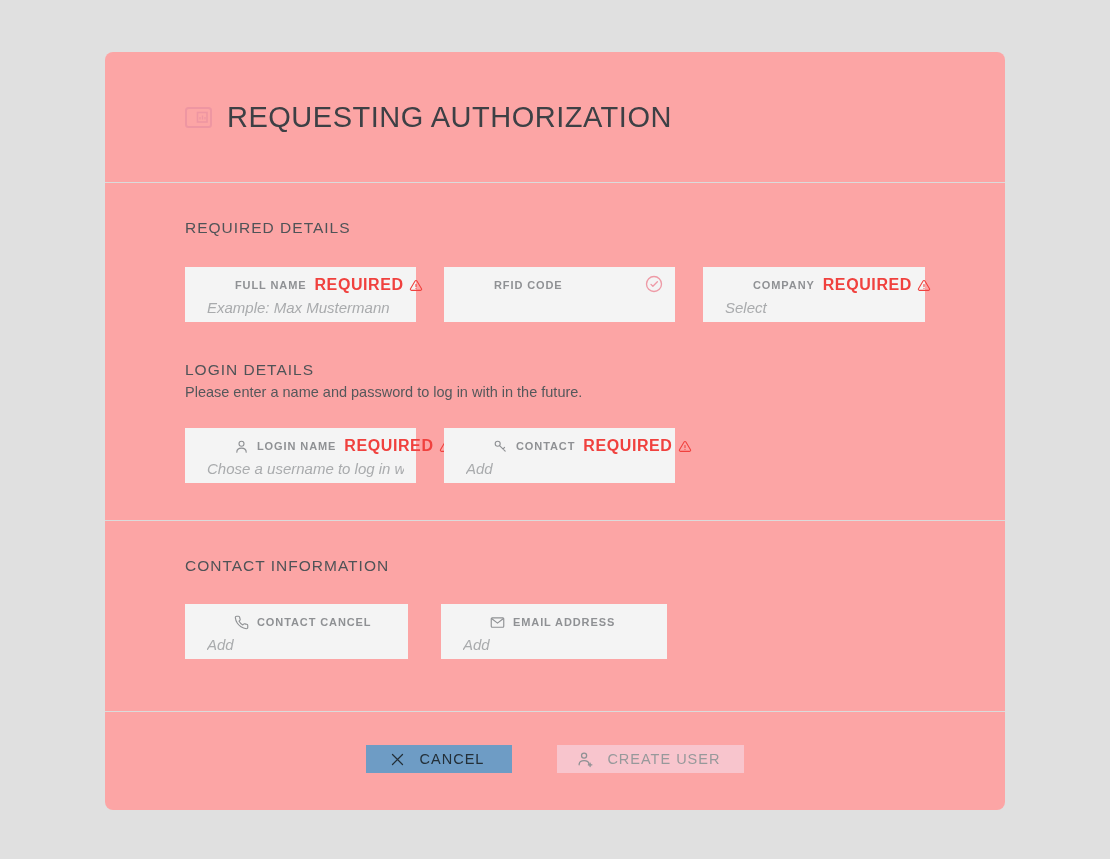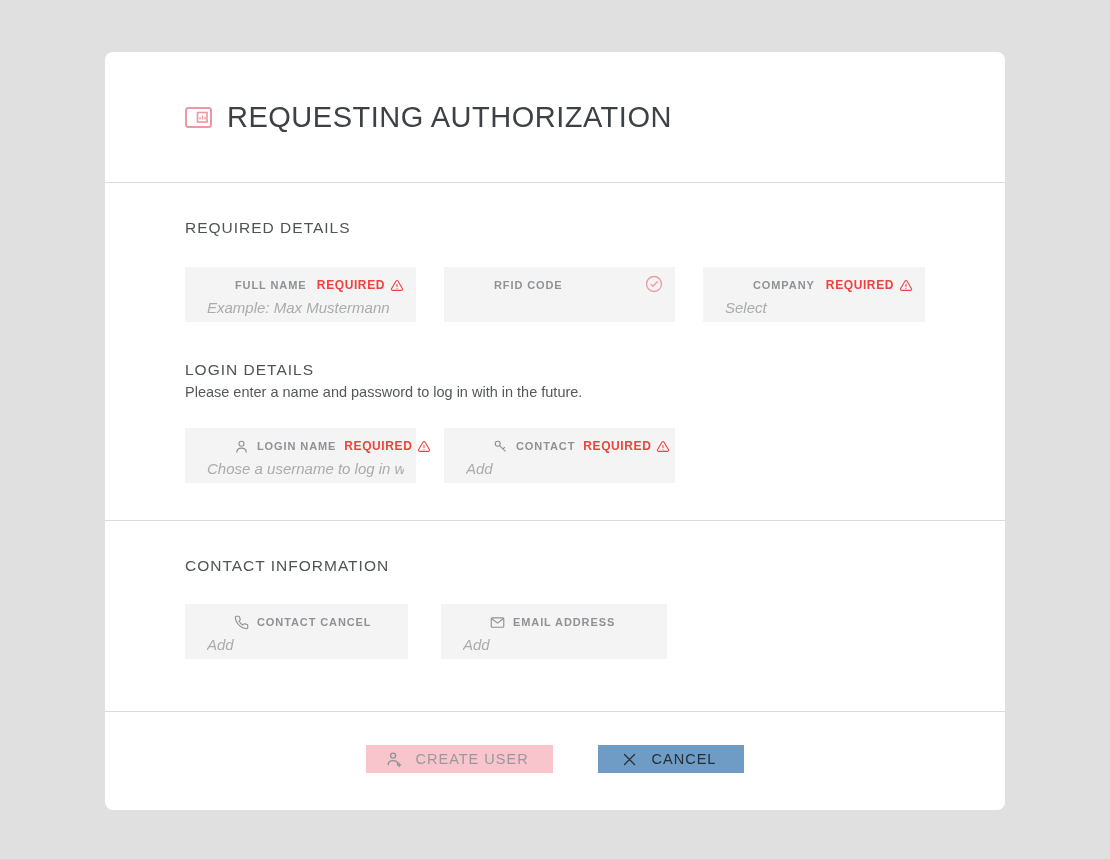--- a/index.html
+++ b/index.html
@@ -6,21 +6,21 @@
   html,body { width:1110px; height:859px; }
   body {
     background:#e0e0e0;
     font-family:"Liberation Sans", sans-serif;
     position:relative;
     overflow:hidden;
   }
   .panel {
     position:absolute; left:105px; top:52px;
     width:900px; height:758px;
-    background:#ffffff; border-radius:8px;
+    background:#fca5a5; border-radius:8px;
     display:flex; flex-direction:column;
   }
   
   .panel-header {
     height:131px; flex:0 0 131px;
     border-bottom:1px solid #dbdbdb;
     display:flex; align-items:center;
     padding:0 80px; gap:15px;
   }
   .header-icon { width:27px; height:21px; flex:0 0 auto; }
@@ -51,21 +51,21 @@
     display:flex; flex-direction:column;
   }
   .field-label-row { display:flex; align-items:center; gap:8px; height:14px;padding-left:28px; }
   .field-icon { width:15px; height:15px; flex:0 0 auto; margin-left:-1px; }
   .field-label {
     font-size:11px; font-weight:bold; color:#8f9194;
     letter-spacing:0.9px; white-space:nowrap;
   }
   .required-badge {
     margin-left:auto; display:flex; align-items:center; gap:5px;
-    font-size:12px; font-weight:bold; color:#f0413e; letter-spacing:0.6px;
+    font-size:16px; font-weight:bold; color:#f0413e; letter-spacing:0.6px;
   }
   .required-badge svg { width:14px; height:13px; }
   .status-check { margin-left:auto; width:18px; height:18px; margin-top:-2px; }
   .field input {
     margin-top:7px; border:none; background:transparent; outline:none;
     font-family:"Liberation Sans", sans-serif;
     font-size:15px; font-style:italic; color:#7e8082; width:100%;
   }
   .field input::placeholder { color:#a9abad; font-style:italic; opacity:1; }
   
@@ -212,29 +212,29 @@
               <path d="M3 6 l9 7 9-7"></path>
             </svg>
           <span class="field-label">EMAIL ADDRESS</span>
         </div>
         <input placeholder="Add" style="">
       </div>
     </div>
   </div>
 
   <div class="panel-footer">
+    <button class="btn btn-cancel">
+      <svg width="15" height="15" viewBox="0 0 24 24" fill="none" stroke="#232f38" stroke-width="2" stroke-linecap="round">
+          <path d="M4 4 L20 20 M20 4 L4 20"></path>
+        </svg>
+      <span>CANCEL</span>
+    </button>
     <button class="btn btn-create">
       <svg width="17" height="17" viewBox="0 0 24 24" fill="none" stroke="#8f9194" stroke-width="1.8" stroke-linecap="round">
           <circle cx="10" cy="6.5" r="3.6"></circle>
           <path d="M3 19.5 c0-4.2 3.1-6 7-6 s7 1.8 7 6"></path>
           <path d="M18.5 17 v5 M16 19.5 h5"></path>
         </svg>
       <span>CREATE USER</span>
     </button>
-    <button class="btn btn-cancel">
-      <svg width="15" height="15" viewBox="0 0 24 24" fill="none" stroke="#232f38" stroke-width="2" stroke-linecap="round">
-          <path d="M4 4 L20 20 M20 4 L4 20"></path>
-        </svg>
-      <span>CANCEL</span>
-    </button>
   </div>
 
 </div>
 
 </body></html>

